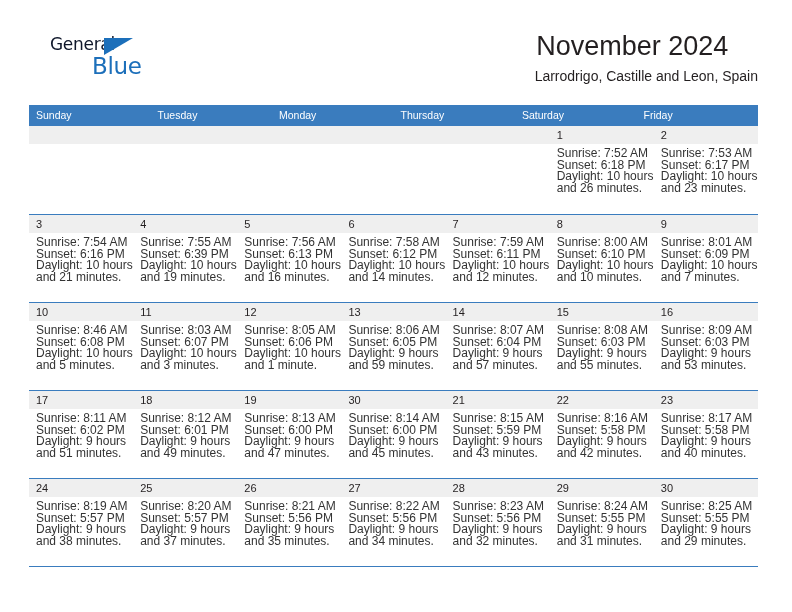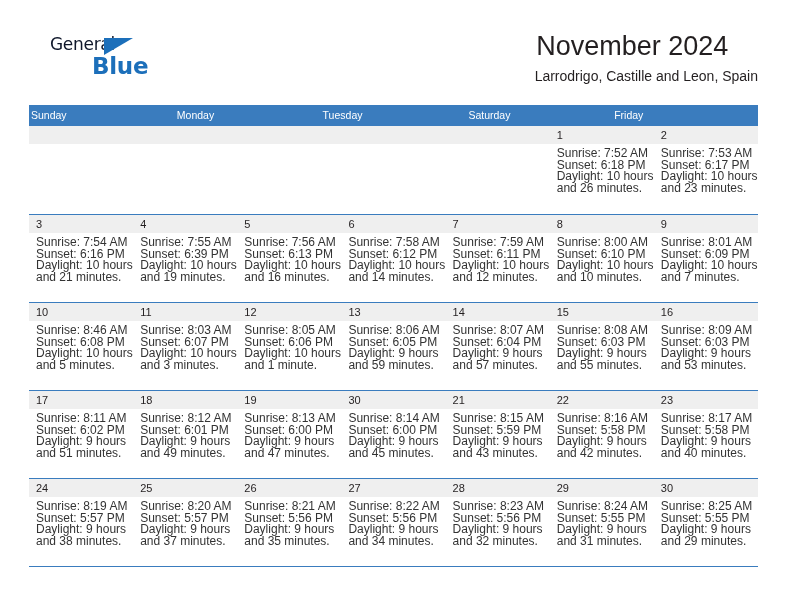--- a/index.html
+++ b/index.html
@@ -59,21 +59,21 @@
     border-bottom: 17px solid transparent;
   }
   .logo-blue {
     position: absolute;
     left: 58px;
     top: 22px;
     font-size: 23px;
     letter-spacing: -0.3px;
     color: #1c6fba;
     font-family: "DejaVu Sans", sans-serif;
-    font-weight: 700;
+    font-weight: 400;
     line-height: 23px;
   }
 
   .title-block {
     position: absolute;
     right: 0;
     top: 0;
     text-align: right;
   }
   .cal-title {
@@ -105,21 +105,21 @@
   .dow-row {
     display: flex;
     background: #3a7cbe;
     height: 21px;
   }
   .dow-cell {
     flex: 1 1 0;
     color: #ffffff;
     font-size: 10.5px;
     line-height: 21px;
-    padding-left: 2px;
+    padding-left: 7px;
     box-sizing: border-box;
     white-space: nowrap;
     overflow: hidden;
   }
 
   .week-row {
     display: flex;
     border-top: 1px solid #3a7cbe;
     height: 88px;
     box-sizing: border-box;
@@ -183,22 +183,23 @@
       <div class="cal-title">November 2024</div>
       <div class="cal-subtitle">Larrodrigo, Castille and Leon, Spain</div>
     </div>
 
   </div>
 
   <div class="calendar">
 
     <div class="dow-row">
       <div class="dow-cell">Sunday</div>
+      <div class="dow-cell">Tuesday</div>
       <div class="dow-cell">Monday</div>
-      <div class="dow-cell">Tuesday</div>
+      <div class="dow-cell">Thursday</div>
       <div class="dow-cell">Saturday</div>
       <div class="dow-cell">Friday</div>
     </div>
 
     <div class="week-row first">
       <div class="day-cell empty">
         <div class="day-num-band"></div>
       </div>
       <div class="day-cell empty">
         <div class="day-num-band"></div>

